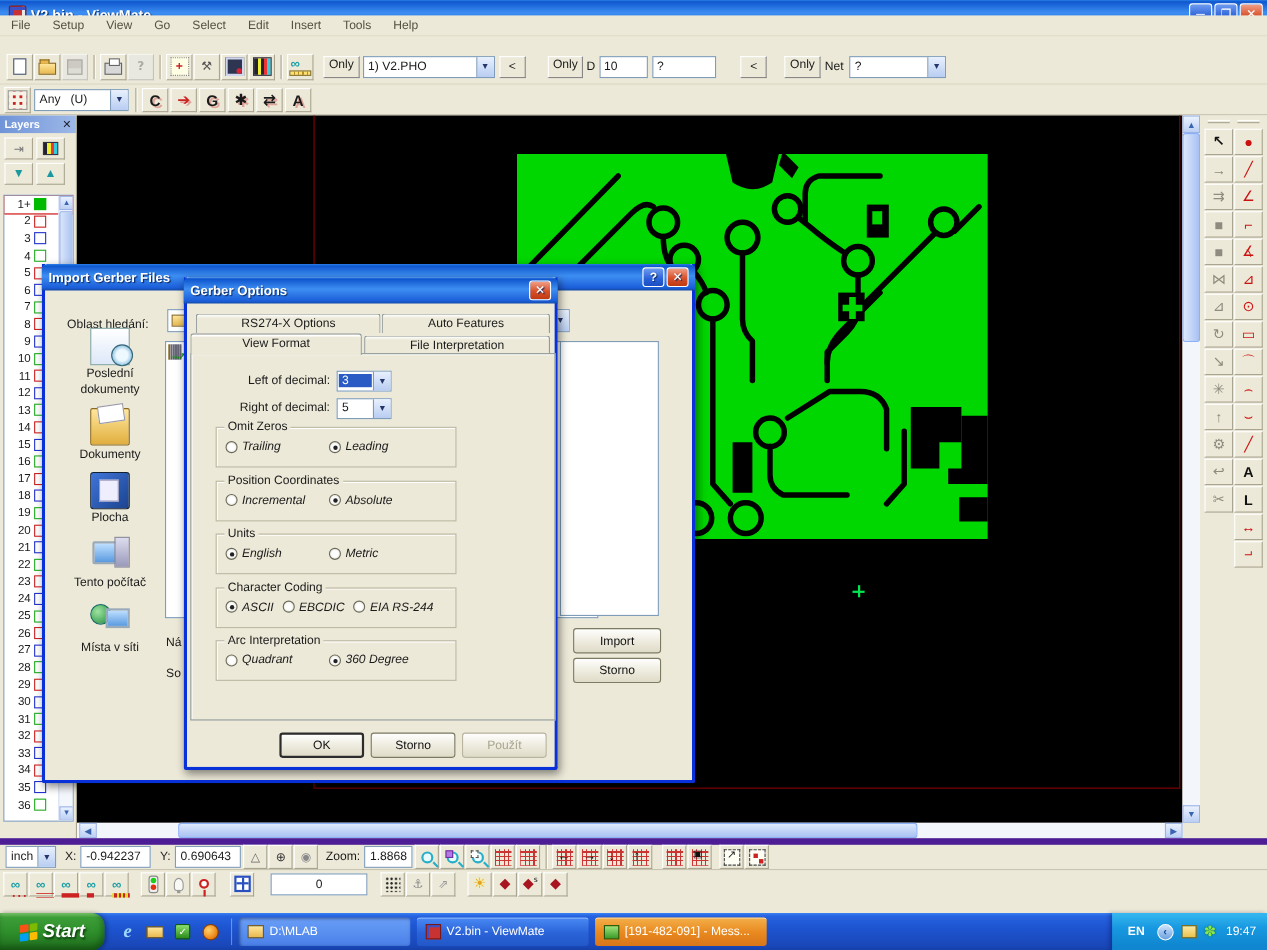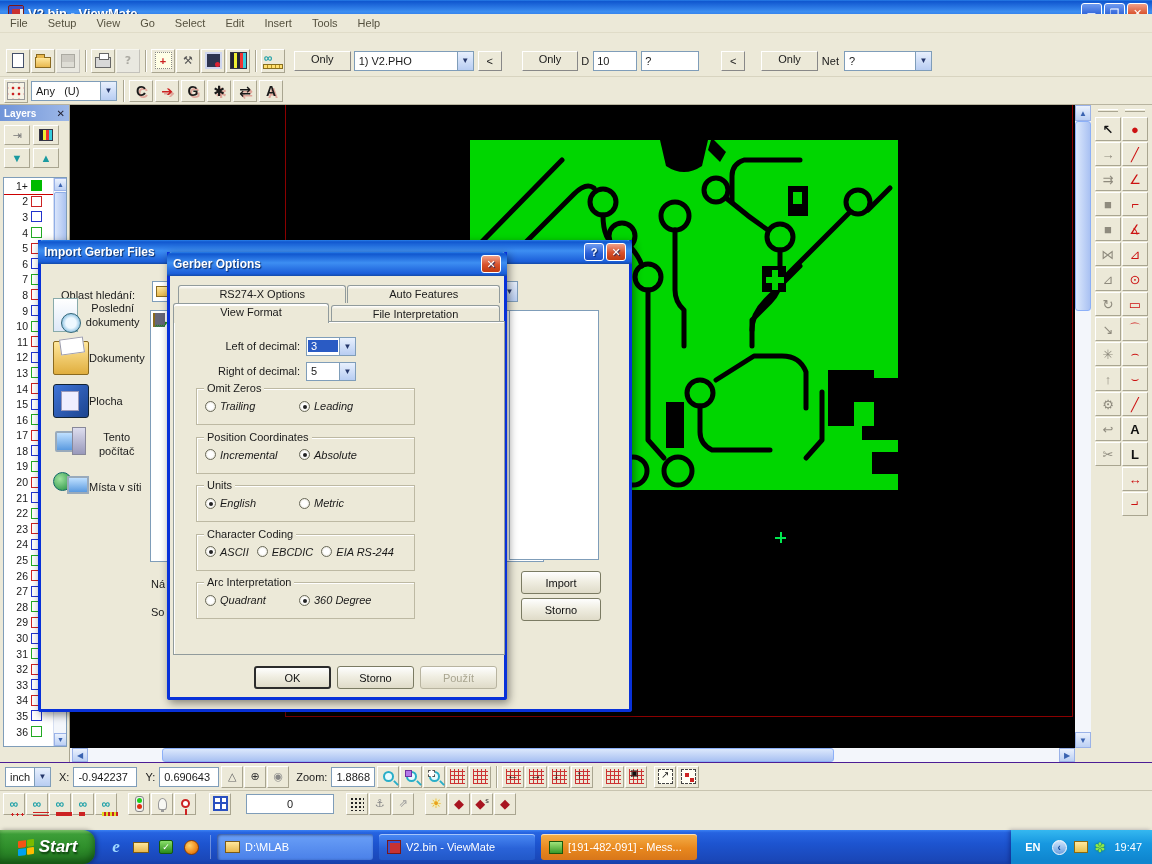--- a/index.html
+++ b/index.html
@@ -40,21 +40,21 @@
   .i-print::before{content:'';position:absolute;left:3px;top:-5px;width:8px;height:5px;background:#fff;border:1px solid #666;}
   .glyph{font-family:"DejaVu Sans",sans-serif;}
   .i-snap{width:17px;height:17px;border:1px dotted #888;background:#ffffe6;color:#c22;font-weight:bold;
     display:flex;align-items:center;justify-content:center;}
   .i-filmmag{width:17px;height:17px;background:#2e3550;box-shadow:inset 0 0 0 2px #cfd6ee;position:relative;}
   .i-filmmag::after{content:'';position:absolute;right:2px;bottom:2px;width:5px;height:5px;border-radius:50%;background:#d23;}
   .i-filmcolor{width:17px;height:17px;background:linear-gradient(90deg,#223 0 22%,#ee3 22% 42%,#223 42% 60%,#e33 60% 80%,#3cd 80%);border:1px solid #334;}
   .i-glassruler{position:relative;width:20px;height:16px;}
   .i-glassruler .gg{position:absolute;left:1px;top:-2px;color:#1fa0a8;font-weight:bold;font-size:12px;}
   .i-glassruler .rr{position:absolute;left:0;bottom:0;width:20px;height:5px;background:repeating-linear-gradient(90deg,#ffe070 0 3px,#b89020 3px 4px);border:1px solid #887020;}
-  .onlybtn{height:20px;padding:1px 16px;border:1px solid #888;border-top-color:#fff;border-left-color:#fff;background:#ece9d8;margin:0 1px;}
+  .onlybtn{height:20px;padding:1px 4px;border:1px solid #888;border-top-color:#fff;border-left-color:#fff;background:#ece9d8;margin:0 1px;}
   .combo{height:20px;background:#fff;border:1px solid #7f9db9;display:flex;align-items:center;margin:0 2px;}
   .combo .val{flex:1;padding:0 4px;white-space:nowrap;overflow:hidden;}
   .drop{width:16px;height:100%;background:linear-gradient(#e8f0fd,#b8cdf2);border-left:1px solid #7f9db9;
     color:#24366a;font-size:8px;display:flex;align-items:center;justify-content:center;}
   .xpinput{height:20px;background:#fff;border:1px solid #7f9db9;padding:0 3px;display:flex;align-items:center;margin:0 2px;}
   .smallbtn{width:24px;height:20px;border:1px solid #888;border-top-color:#fff;border-left-color:#fff;background:#ece9d8;
     display:flex;align-items:center;justify-content:center;margin:0 2px;}
   .aperture-ico{width:18px;height:18px;border:1px solid #999;background:#f6f3e6;
     background-image:radial-gradient(#c22 1.5px,transparent 1.6px);background-size:6px 6px;background-position:2px 2px;}
   .letterbtn{width:24px;height:22px;margin-right:2px;display:flex;align-items:center;justify-content:center;
@@ -117,21 +117,21 @@
   .dlg-title{height:24px;margin:0 -3px;background:linear-gradient(180deg,#2a80e8 0%,#1057cf 8%,#3d8ef2 45%,#1b5ed9 90%,#134aa8 100%);
     border-radius:5px 5px 0 0;display:flex;align-items:center;padding:0 6px;color:#fff;font-weight:bold;font-size:12px;
     text-shadow:1px 1px 1px #0a2a66;}
   .dlg-title .btns{margin-left:auto;display:flex;gap:2px;}
   .tbx{width:20px;height:18px;border:1px solid #fff;border-radius:3px;color:#fff;text-align:center;line-height:16px;font-size:11px;
     background:linear-gradient(#6f9bef,#2a60d8 60%,#1b4ec2);}
   .tbx.close{background:linear-gradient(#f0a088,#d8502a 55%,#c03a10);}
   
   #importdlg{left:38px;top:240px;width:594px;height:472px;z-index:10;}
   .places{position:absolute;left:12px;top:58px;width:94px;}
-  .place{display:flex;flex-direction:row;align-items:center;margin-bottom:9px;}
+  .place{display:flex;flex-direction:column;align-items:center;margin-bottom:9px;}
   .place .lbl{text-align:center;line-height:1.25;margin-top:2px;}
   .pic{width:36px;height:34px;position:relative;}
   .pic-recent{background:linear-gradient(#fff,#dde8f8);border:1px solid #8aa;}
   .pic-recent::after{content:'';position:absolute;right:-4px;bottom:-2px;width:18px;height:18px;border-radius:50%;
     background:radial-gradient(#eef8ff 40%,#49c) ;border:1px solid #367;}
   .pic-desktop{background:linear-gradient(135deg,#3f74d8,#1c448f);border:1px solid #123;border-radius:3px;}
   .pic-desktop::after{content:'';position:absolute;left:7px;top:6px;width:16px;height:18px;background:#eef;border:1px solid #99b;}
   .pic-docs{background:linear-gradient(#ffe79c,#e0ae3e);border:1px solid #8a6a20;border-radius:2px;}
   .pic-docs::after{content:'';position:absolute;left:6px;top:-4px;width:22px;height:14px;background:#fff;border:1px solid #99a;transform:rotate(-8deg);}
   .pic-comp{background:transparent;}
@@ -177,21 +177,21 @@
   .opts{position:absolute;left:0;top:11px;width:100%;display:flex;align-items:center;font-style:italic;}
   .opt{display:flex;align-items:center;margin-left:8px;}
   .opt.w2{width:86px;margin-left:8px;}
   .rb{width:11px;height:11px;border-radius:50%;border:1px solid #6a6a5a;background:radial-gradient(#fff 40%,#dcd8c8);
     margin-right:4px;position:relative;}
   .rb.on::after{content:'';position:absolute;left:3px;top:3px;width:4px;height:4px;border-radius:50%;background:#222;}
   .gbtns{position:absolute;right:7px;bottom:8px;display:flex;gap:6px;}
   .gbtns .xpbtn{width:77px;height:23px;}
   
   .status1{position:absolute;left:0;top:762px;width:1152px;height:28px;background:#ece9d8;
-    border-top:1px solid #4c1d95;display:flex;align-items:center;padding-left:3px;}
+    border-top:6px solid #4c1d95;display:flex;align-items:center;padding-left:3px;}
   .status2{position:absolute;left:0;top:790px;width:1152px;height:26px;background:#ece9d8;
     border-top:1px solid #c8c4b0;display:flex;align-items:center;padding-left:3px;}
   .stbox{height:20px;background:#fff;border:1px solid #7f9db9;display:flex;align-items:center;padding:0 4px;margin:0 2px;}
   .stlab{margin:0 2px 0 6px;}
   .sticon{min-width:22px;height:22px;display:flex;align-items:center;justify-content:center;margin-right:1px;
     border:1px solid #ece9d8;border-top-color:#fff;border-left-color:#fff;border-right-color:#a9a590;border-bottom-color:#a9a590;}
   .mag{position:relative;width:11px;height:11px;border:2px solid #28aec8;border-radius:50%;background:#e8fbff;}
   .mag::after{content:'';position:absolute;left:8px;top:9px;width:6px;height:2px;background:#28aec8;transform:rotate(45deg);}
   .mag .ov{position:absolute;left:-3px;top:-3px;width:7px;height:7px;}
   .ov.purple{background:#b478e8;border:1px solid #7030a0;}

